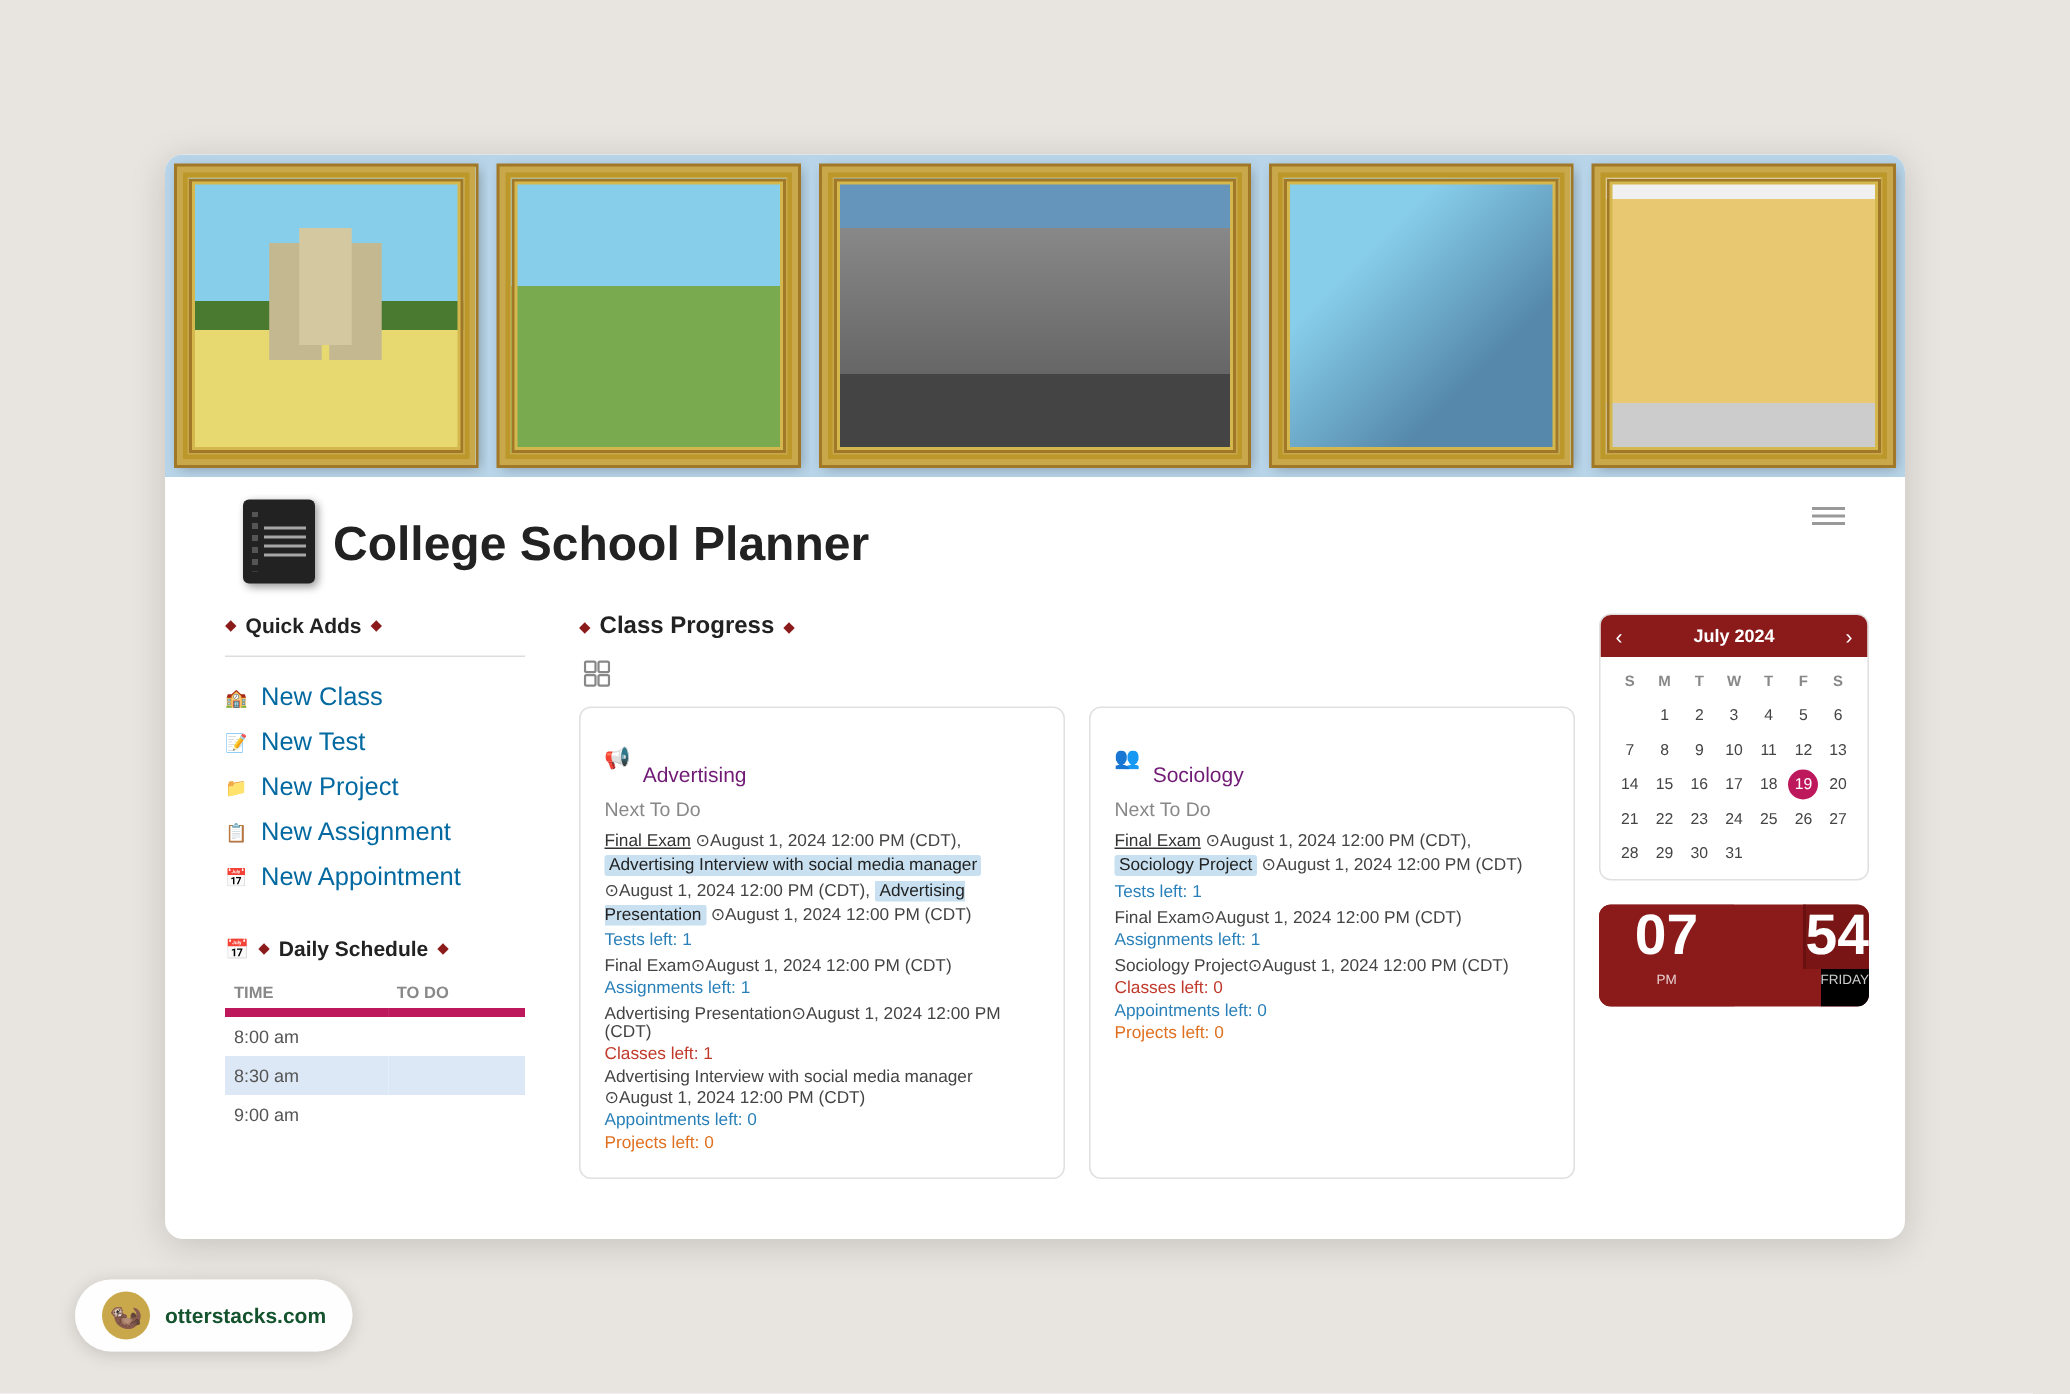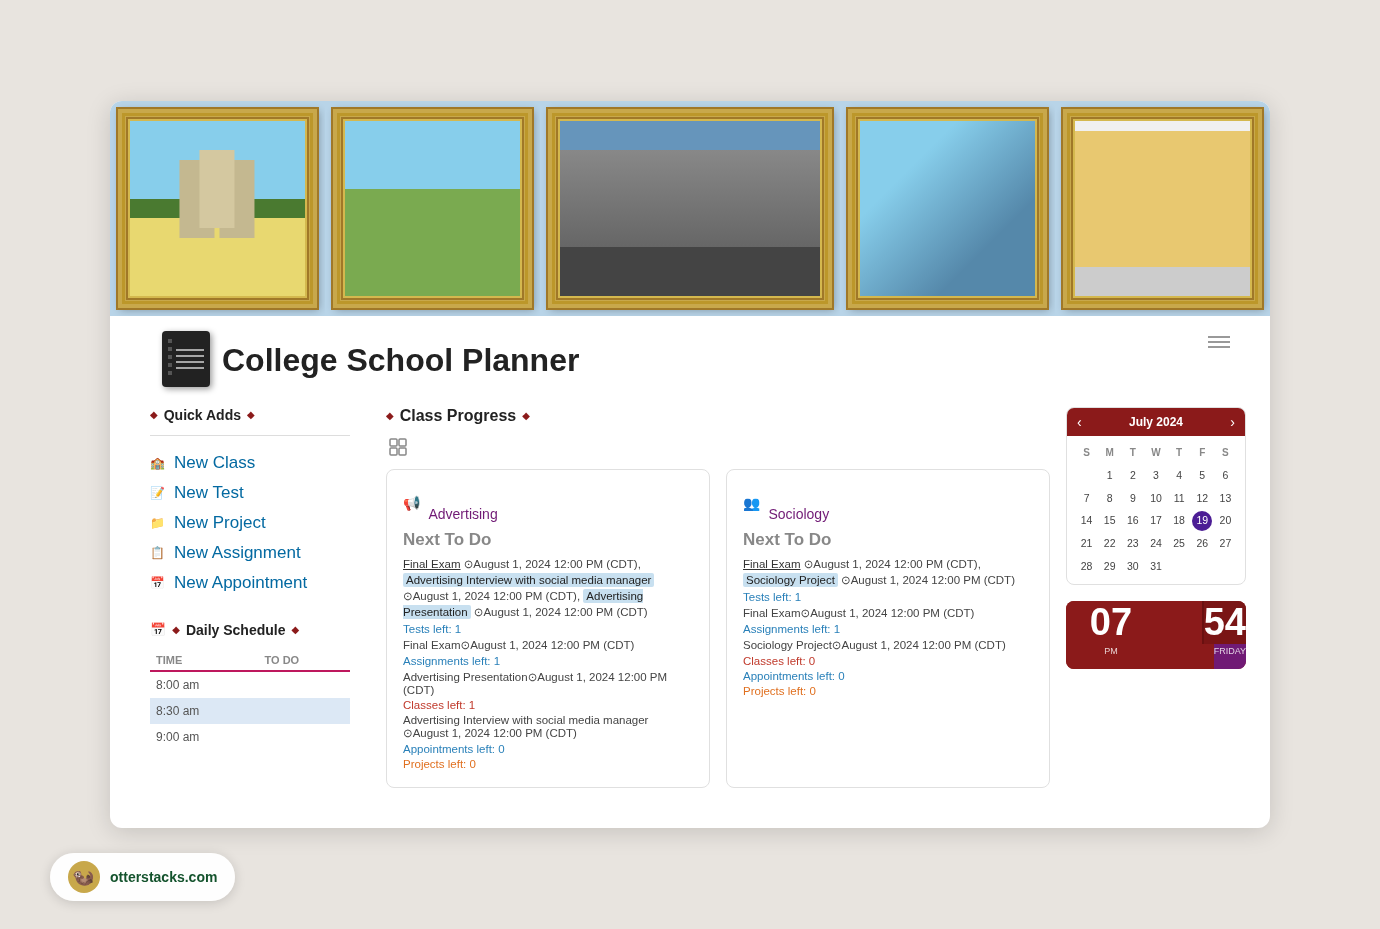--- a/index.html
+++ b/index.html
@@ -155,21 +155,21 @@
       width: 100%;
       border-collapse: collapse;
       margin-top: 10px;
     }
     .schedule-table th {
       font-size: 11px;
       font-weight: 600;
       color: #888;
       text-align: left;
       padding: 4px 6px;
-      border-bottom: 2px solid #be185d;
+      border-bottom: 6px solid #be185d;
     }
     .schedule-table td {
       font-size: 12px;
       padding: 6px 6px;
       color: #555;
     }
     .schedule-row-highlight td {
       background: #dce8f5;
     }
     
@@ -218,24 +218,24 @@
       font-size: 14px;
       color: #666;
     }
     .card-title {
       font-size: 14px;
       font-weight: 400;
       color: #701a75;
       margin-top: 22px;
     }
     .next-to-do-label {
-      font-size: 17px;
+      font-size: 13px;
       color: #888;
       margin-bottom: 6px;
-      font-weight: 700;
+      font-weight: 400;
     }
     .task-item {
       font-size: 11.5px;
       color: #444;
       margin-bottom: 3px;
       line-height: 1.4;
     }
     .task-highlighted {
       background: #c8e0f0;
       padding: 1px 3px;
@@ -311,21 +311,21 @@
       font-size: 10.5px;
       color: #444;
       line-height: 1.6;
     }
     .cal-cell.header {
       font-weight: 600;
       color: #888;
       font-size: 10px;
     }
     .cal-cell.today {
-      background: #4c1d95;
+      background: #be185d;
       color: #fff;
       border-radius: 50%;
       width: 20px;
       height: 20px;
       display: flex;
       align-items: center;
       justify-content: center;
       margin: auto;
       text-align: right;
     }
@@ -361,21 +361,21 @@
       color: rgba(255,255,255,0.8);
       padding: 2px 0;
       background: #8b1a1a;
     }
     .clock-label-day {
       flex: 1;
       text-align: center;
       font-size: 9px;
       color: rgba(255,255,255,0.8);
       padding: 2px 0;
-      background: #701a75;
+      background: #000000;
     }
     
     .watermark {
       position: fixed;
       bottom: 28px;
       left: 50px;
       background: rgba(255,255,255,0.95);
       border-radius: 30px;
       padding: 8px 18px;
       display: flex;

